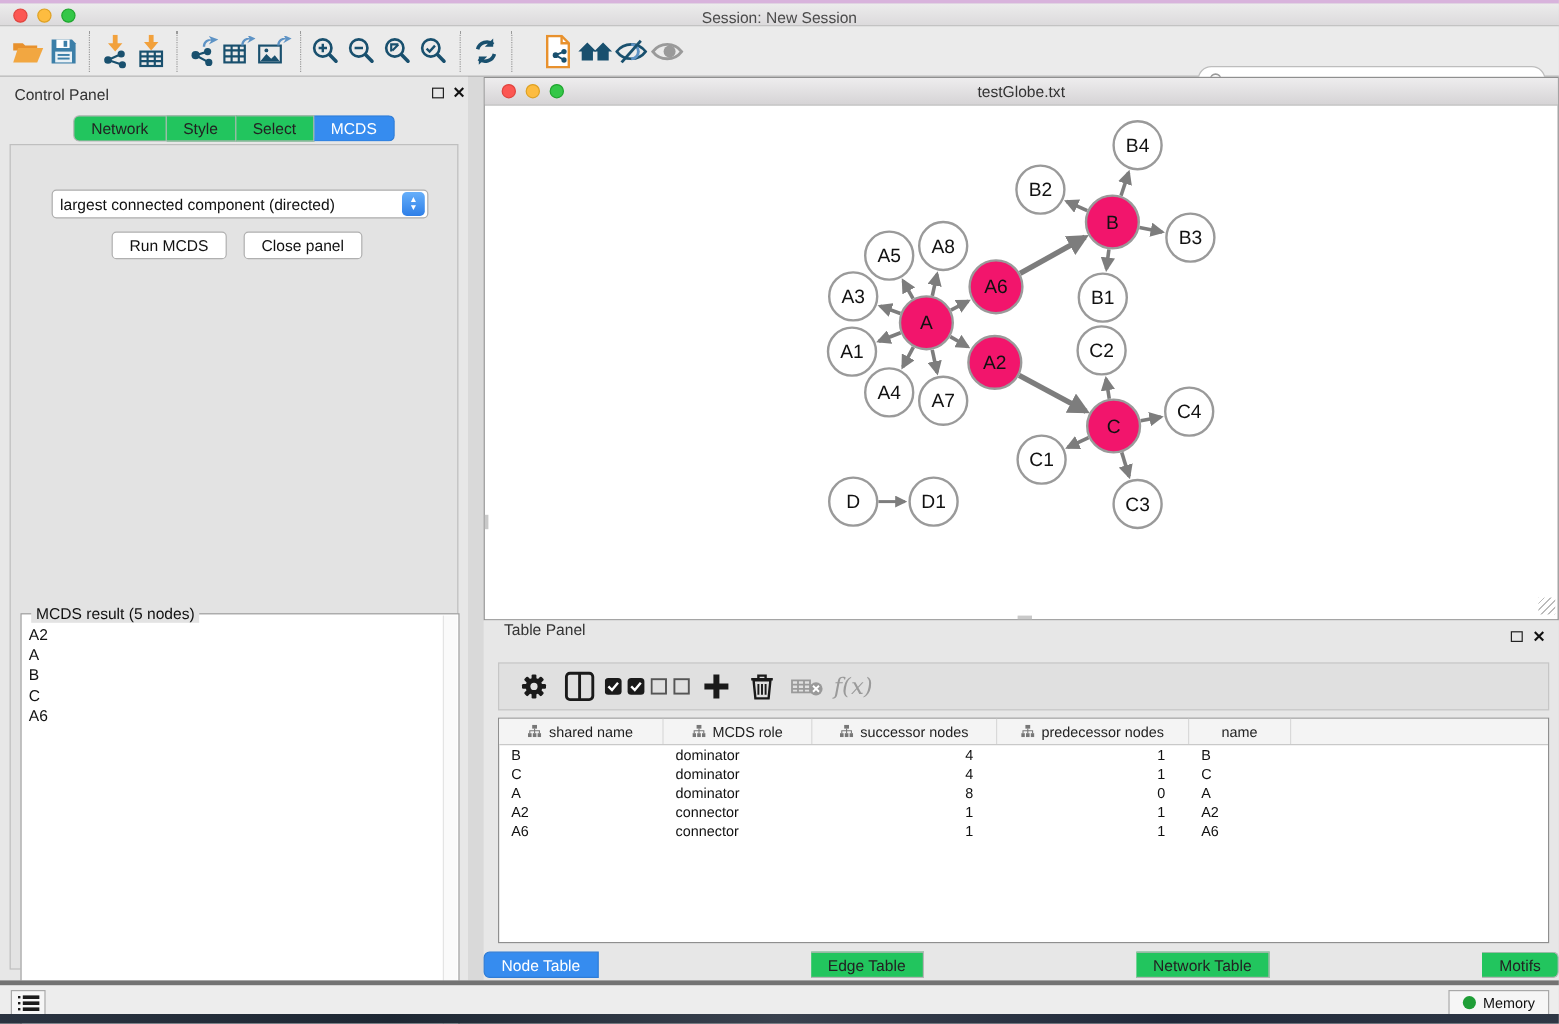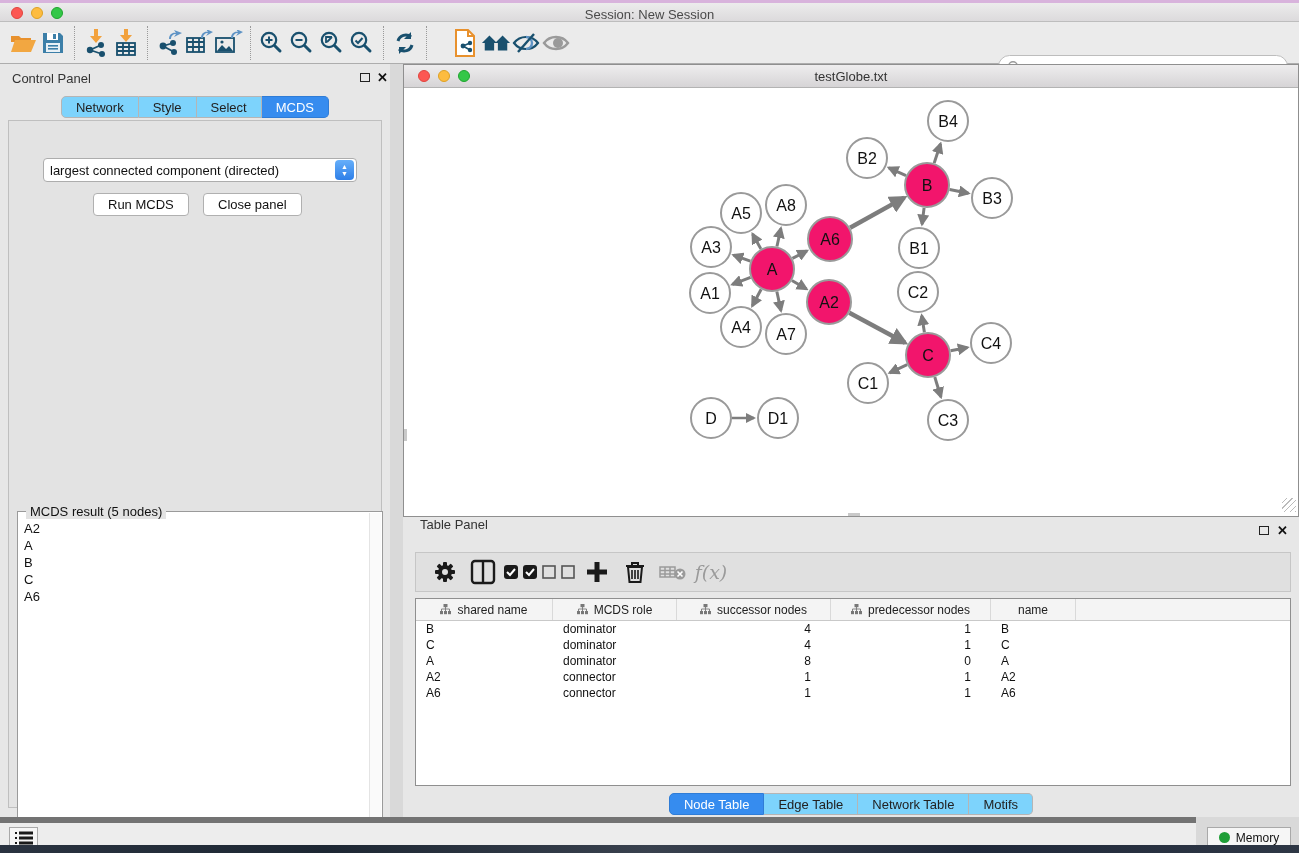--- a/index.html
+++ b/index.html
@@ -28,21 +28,21 @@
   #search-wrap input { border:none; outline:none; width:250px; font-size:12px; background:transparent; }
 
   
   #control-panel { left:0; top:64px; width:390px; height:753px; background:#E7E7E7; }
   #cp-title { left:12px; top:7px; font-size:13px; color:#333; }
   .win-float { width:10px; height:9px; border:1.6px solid #222; top:9px; }
   .win-close { font-size:13px; font-weight:bold; color:#111; top:6px; }
   #cp-float { left:360px; } #cp-close { left:377px; }
 
   .seg-ctrl { display:flex; }
-  .seg-btn { height:22px; background:#7dd3fc; border:1px solid #B5B5B5; border-left:none;
+  .seg-btn { height:22px; background:#22c55e; border:1px solid #B5B5B5; border-left:none;
              font-size:13px; color:#222; display:flex; align-items:center; justify-content:center;
              padding:0 14px; cursor:default; }
   .seg-btn:first-child { border-left:1px solid #B5B5B5; border-radius:5px 0 0 5px; }
   .seg-btn:last-child { border-radius:0 5px 5px 0; }
   .seg-btn.sel { background:#368CEF; border-color:#2F7CD6; color:#fff; }
   #cp-tabs { left:0; top:32px; width:100%; display:flex; justify-content:center; }
 
   #cp-body { left:8px; top:56px; width:374px; height:688px; background:#E3E3E3; border:1px solid #BFBFBF; }
   #opt-label { width:100%; text-align:center; top:18px; font-size:13px; color:#111; }
   #criterion { left:34px; top:37px; width:314px; height:24px; background:#fff;
@@ -88,24 +88,24 @@
   #fx-label { font-size:19px; font-style:italic; color:#9a9a9a; font-family:"DejaVu Serif", serif; }
 
   #node-table { left:12px; top:81px; width:876px; height:188px; background:#fff; border:1px solid #8F8F8F; }
   #nt-header { display:flex; height:22px; background:#F4F4F4; border-bottom:1px solid #C9C9C9; }
   .nt-hcell { display:flex; align-items:center; justify-content:center; gap:6px;
               font-size:12px; color:#222; border-right:1px solid #D9D9D9; height:100%; }
   .nt-row { display:flex; height:16px; }
   .nt-cell { font-size:12px; color:#111; line-height:16px; white-space:nowrap; }
   .al { text-align:left; padding-left:10px; } .ar { text-align:right; padding-right:20px; }
 
-  #tp-tabs { left:0; top:276px; width:100%; display:flex; justify-content:center; }
+  #tp-tabs { left:0; top:276px; width:100%; display:flex; justify-content:space-between; }
 
   
-  #status-bar { left:0; top:817px; width:1196px; height:28px; background:#EDEDED; border-top:6px solid #737373; }
+  #status-bar { left:0; top:817px; width:1299px; height:28px; background:#EDEDED; border-top:4px solid #737373; }
   #list-btn { left:9px; top:4px; width:29px; height:21px; background:#F6F6F6; border:1px solid #A9A9A9;
               display:flex; align-items:center; justify-content:center; }
   #memory-btn { left:1207px; top:4px; width:84px; height:21px; background:#F6F6F6; border:1px solid #A9A9A9;
                 display:flex; align-items:center; justify-content:center; gap:6px; font-size:12px; color:#111; }
   #memory-dot { width:11px; height:11px; border-radius:50%; background:#1F9E37; }
   #deskstrip-bottom { left:0; top:845px; width:1299px; height:8px;
      background:linear-gradient(90deg,#2A3340,#1D2733 25%,#39414E 50%,#20293A 75%,#2E3745); }
 </style>
 </head>
 <body>

